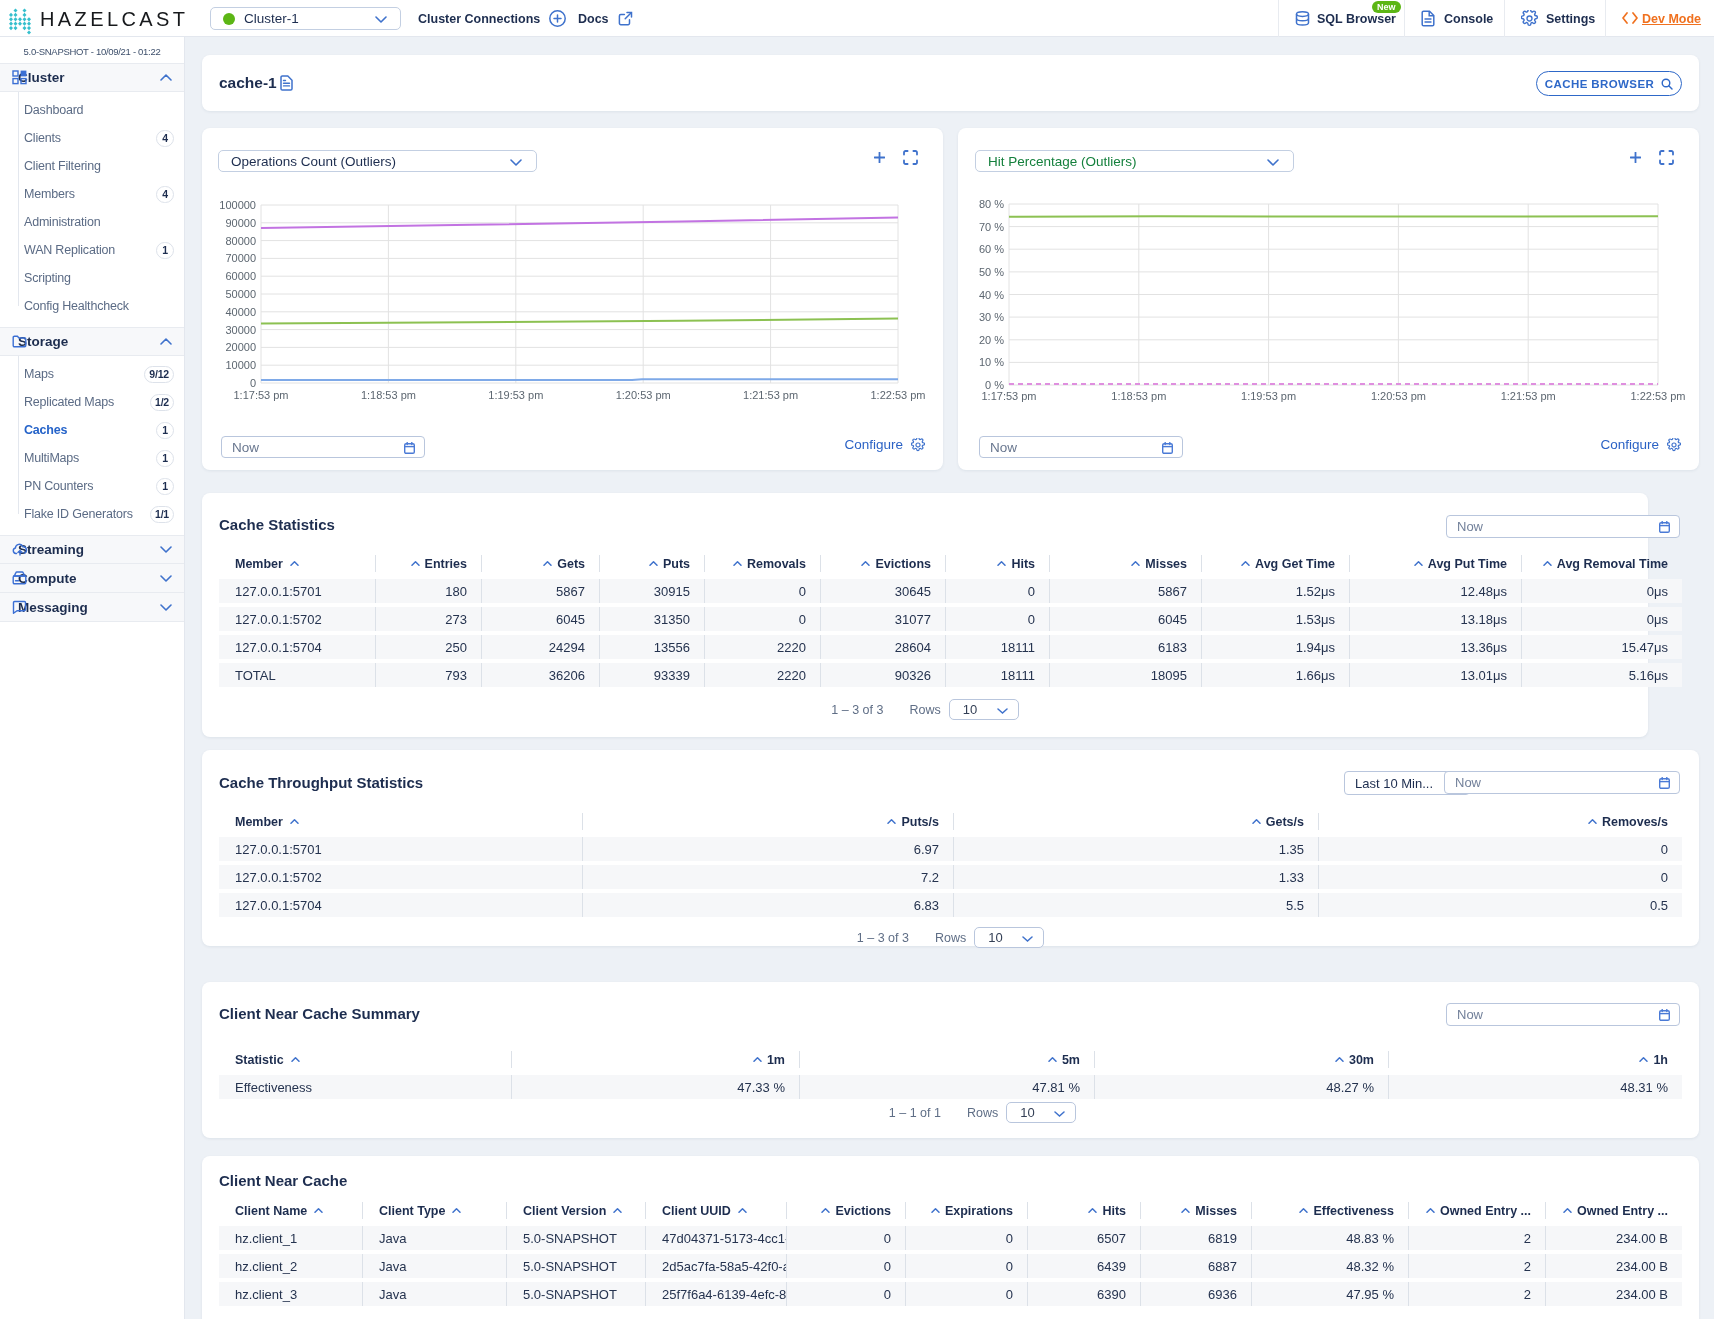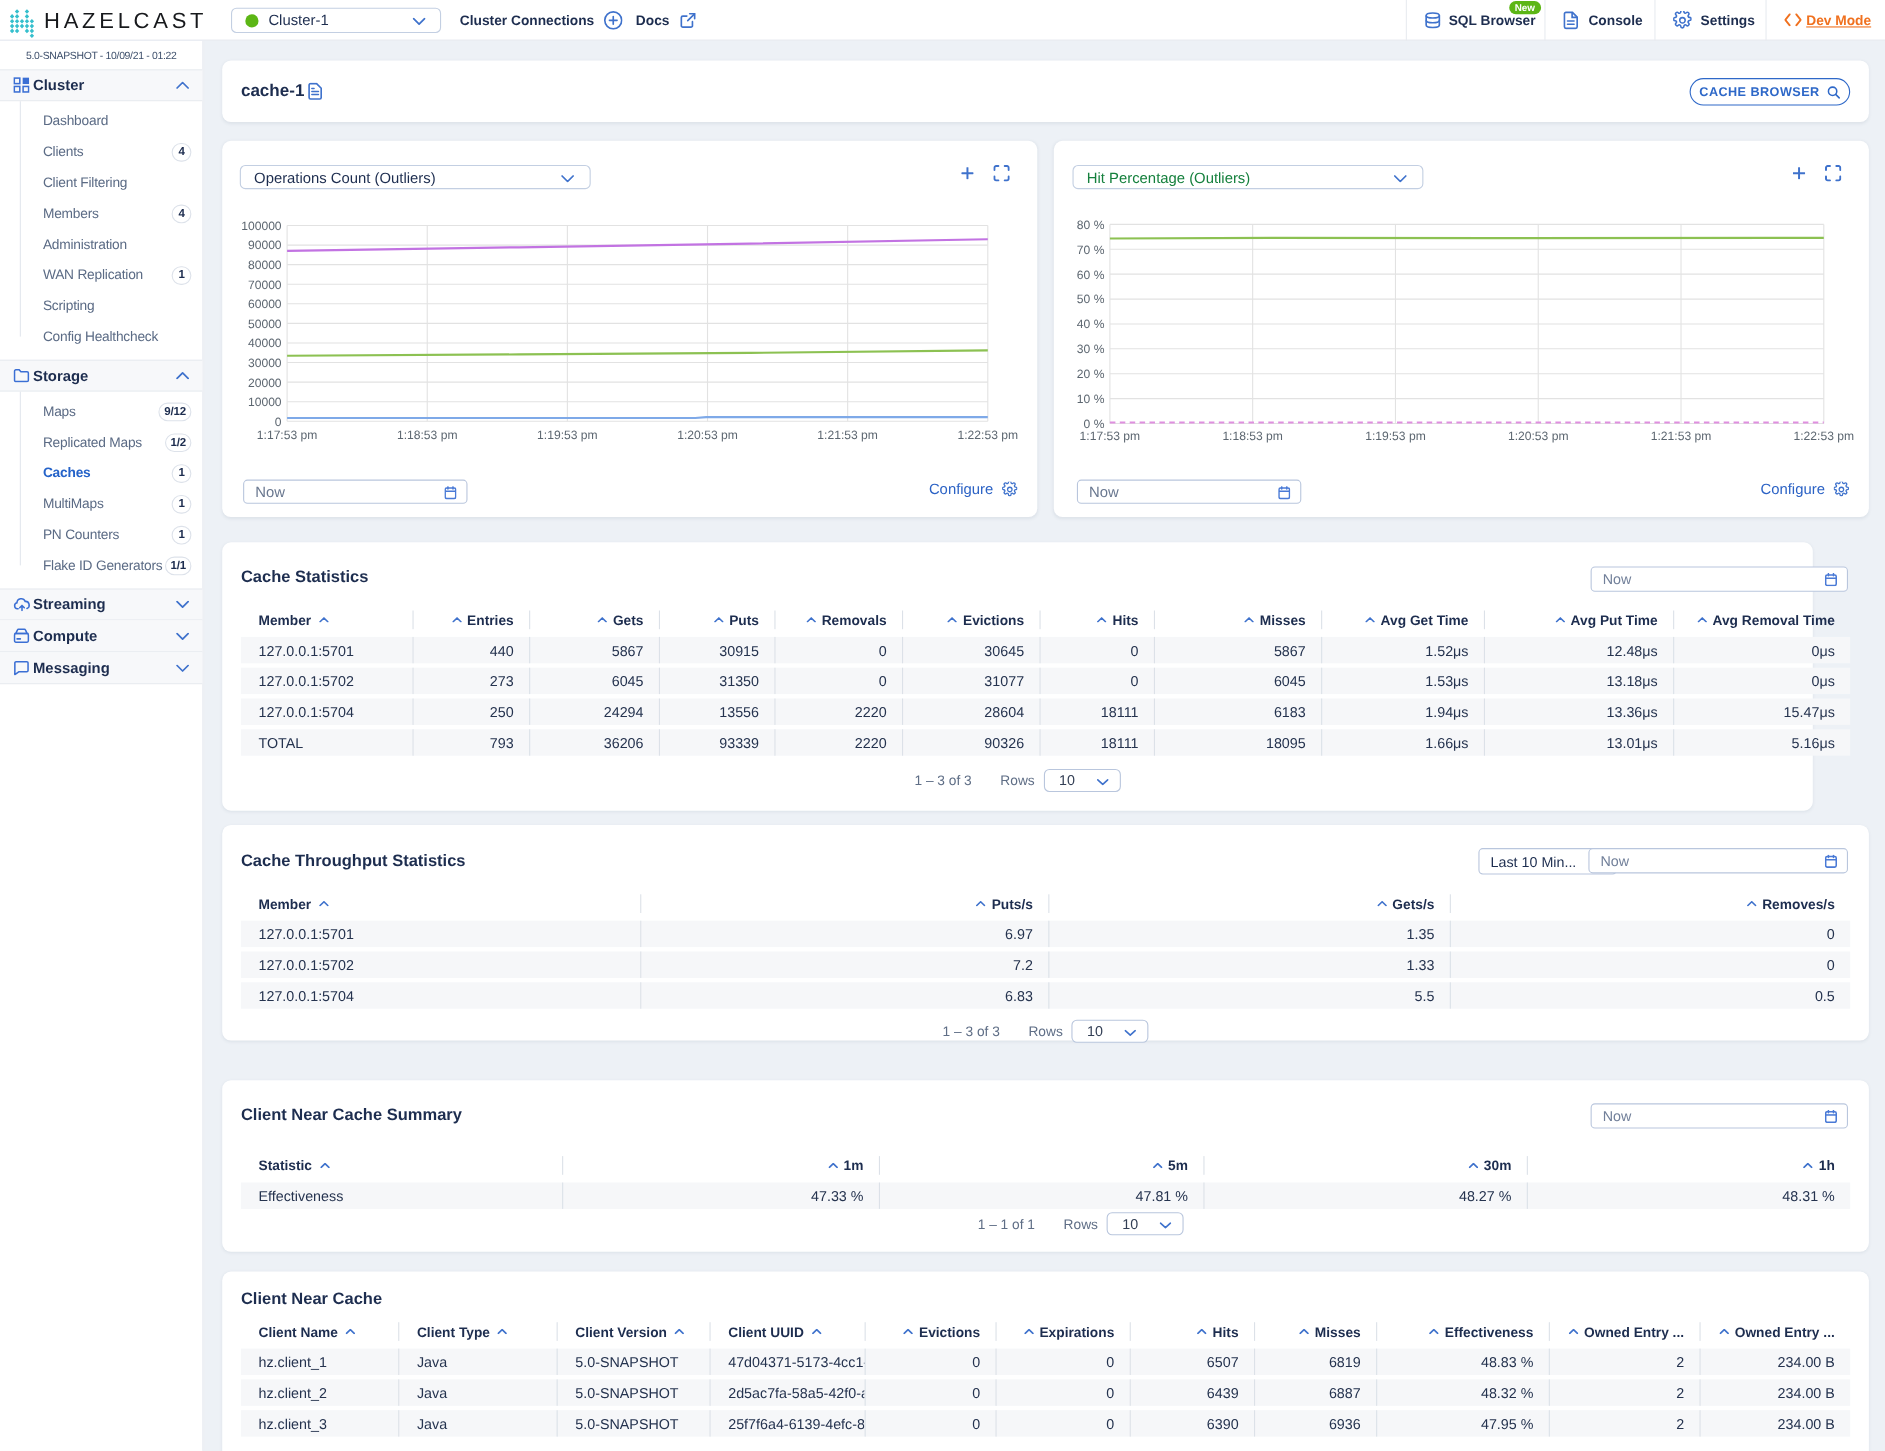--- a/index.html
+++ b/index.html
@@ -10,24 +10,24 @@
 #sidebar { position:absolute; left:0; top:37px; width:185px; height:1282px; background:#fff; border-right:1px solid #e3e7ee; z-index:4; }
 #main { position:absolute; left:186px; top:37px; width:1528px; height:1282px; background:#edf1f6; }
 .panel { position:absolute; background:#fff; border-radius:8px; box-shadow:0 1px 3px rgba(40,60,95,0.08); }
 
 .hitem { position:absolute; display:flex; align-items:center; font-size:12.5px; font-weight:bold; color:#1d2d4f; }
 .hsep { position:absolute; top:0; width:1px; height:37px; background:#e8ebf0; }
 
 .ctrl { position:absolute; background:#fff; border:1px solid #b9c6dd; border-radius:4px; display:flex; align-items:center; }
 
 .sband { position:relative; height:29px; background:#f7f8fa; border-top:1px solid #e8ebf0; border-bottom:1px solid #e8ebf0; display:flex; align-items:center; }
-.sband .lbl { font-size:13.5px; font-weight:bold; color:#1d2d4f; margin-left:30px; }
+.sband .lbl { font-size:13.5px; font-weight:bold; color:#1d2d4f; margin-left:18px; }
 .sband svg.ic { position:absolute; left:12px; }
 .sband svg.chev { position:absolute; right:12px; }
-.sitem { position:relative; height:28px; display:flex; align-items:center; font-size:12.5px; letter-spacing:-0.2px; color:#5b6b85; padding-left:39px; }
+.sitem { position:relative; height:28px; display:flex; align-items:center; font-size:12.5px; letter-spacing:-0.2px; color:#5b6b85; padding-left:24px; }
 .sitem .badge { position:absolute; right:10px; min-width:18px; height:17px; border:1px solid #dde2ea; border-radius:9px; background:#fff; font-size:10.5px; font-weight:bold; color:#1d2d4f; display:flex; align-items:center; justify-content:center; padding:0 4px; }
 .guide { position:absolute; left:18px; width:1px; background:#e3e7ee; }
 
 .trow { display:grid; height:24px; margin-bottom:4px; background:#f6f7f9; align-items:center; font-size:13px; color:#25334f; }
 .thead { display:grid; height:17px; margin-bottom:7px; align-items:center; font-size:12.5px; font-weight:bold; color:#1d2d4f; }
 .thead > div, .trow > div { height:100%; display:flex; align-items:center; overflow:hidden; white-space:nowrap; }
 .thead > div + div, .trow > div + div { border-left:1px solid #dce1e8; }
 .cl { padding-left:16px; justify-content:flex-start; }
 .cr { padding-right:14px; justify-content:flex-end; }
 .pag { position:absolute; width:100%; display:flex; align-items:center; justify-content:center; font-size:12.5px; color:#5f6e86; }
@@ -401,21 +401,21 @@
             </svg>
           </span>Avg Put Time</div>
         <div class="cr"><span style="margin-right:5px;display:flex">
             <svg width="9" height="5" viewBox="0 0 9 5">
               <path d="M1 4.2 4.5 .8 8 4.2" fill="none" stroke="#3f72cc" stroke-width="1.5" stroke-linecap="round" stroke-linejoin="round"></path>
             </svg>
           </span>Avg Removal Time</div>
       </div>
 <div class="trow" style="grid-template-columns:156px 106px 118px 105px 116px 125px 104px 152px 148px 172px 161px;">
         <div class="cl">127.0.0.1:5701</div>
-        <div class="cr">440</div>
+        <div class="cr">180</div>
         <div class="cr">5867</div>
         <div class="cr">30915</div>
         <div class="cr">0</div>
         <div class="cr">30645</div>
         <div class="cr">0</div>
         <div class="cr">5867</div>
         <div class="cr">1.52μs</div>
         <div class="cr">12.48μs</div>
         <div class="cr">0μs</div>
       </div>

